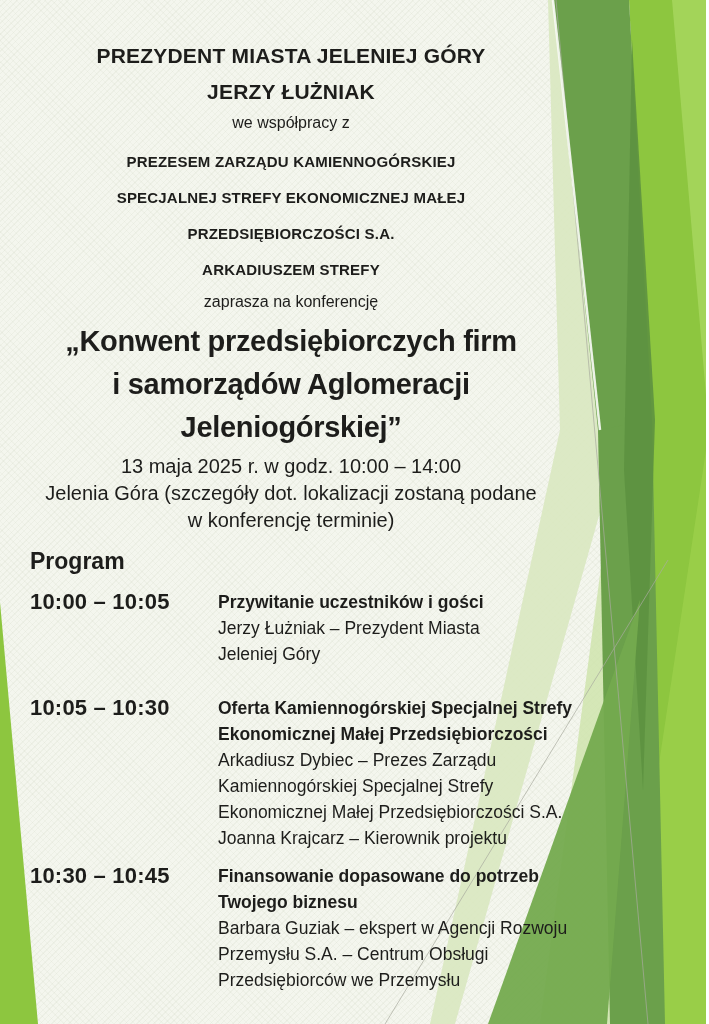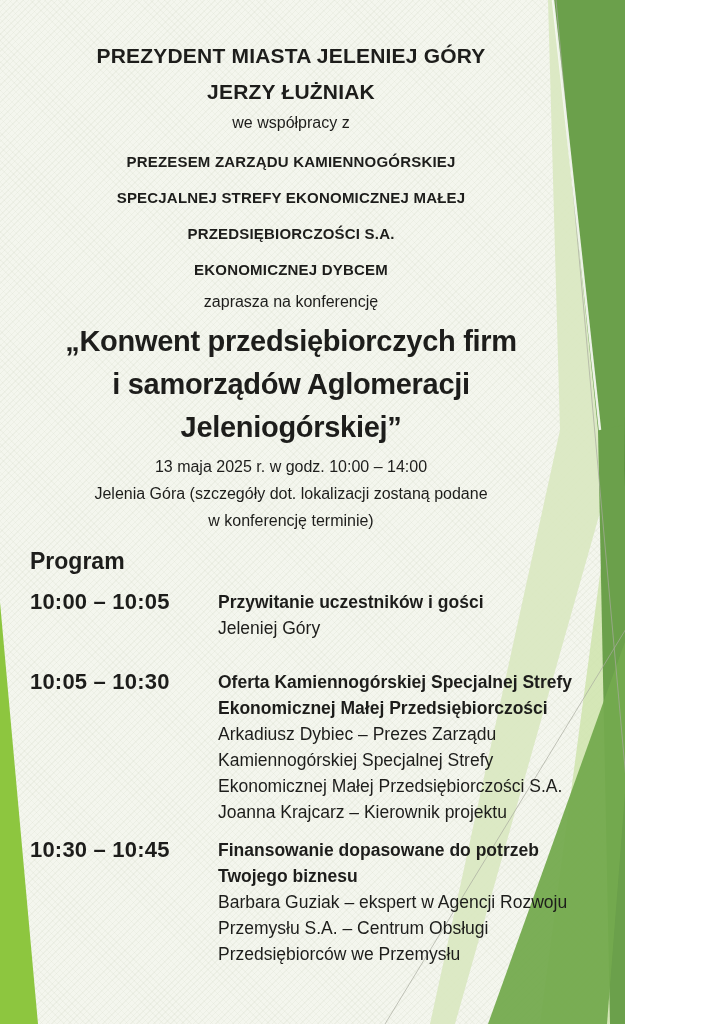--- a/index.html
+++ b/index.html
@@ -1,18 +1,18 @@
 <!DOCTYPE html>
 <html><head>
 <meta charset="utf-8">
 <style>
   html,body{margin:0;padding:0;}
   .page{
     position:relative;
-    width:625px;height:1024px;
+    width:706px;height:1024px;
     background:#f4f6ee;
     overflow:hidden;
     font-family:"Liberation Sans", sans-serif;
     color:#1d1d1b;
   }
   
   .page::before{
     content:"";
     position:absolute;inset:0;z-index:0;
     background:
@@ -25,21 +25,21 @@
     width:566px;margin-left:8px;text-align:center;padding-top:38px;
   }
   .h1-line{font-size:21px;font-weight:bold;line-height:36px;letter-spacing:.2px;white-space:nowrap;}
   .coop{font-size:16px;margin-top:4px;}
   .partner{margin-top:12px;}
   .partner-line{font-size:15px;font-weight:bold;line-height:36px;letter-spacing:.2px;white-space:nowrap;}
   .invite{font-size:16px;margin-top:5px;}
   .title{margin-top:9px;}
   .title-line{font-size:29px;font-weight:bold;line-height:43px;letter-spacing:-.3px;white-space:nowrap;}
   .details{margin-top:4px;}
-  .detail-line{font-size:16px;line-height:27px;white-space:nowrap;}
+  .detail-line{font-size:20px;line-height:27px;white-space:nowrap;}
   .program-heading{font-size:23px;font-weight:bold;margin:14px 0 0 30px;}
   .rows{margin:14px 0 0 30px;}
   .row{display:grid;grid-template-columns:188px 1fr;align-items:start;}
   .row + .row{margin-top:0;}
   .row-1{margin-bottom:28px;}
   .row-2{margin-bottom:12px;}
   .time{font-size:22px;font-weight:bold;letter-spacing:.2px;white-space:nowrap;}
   .ptitle-line{font-size:17.5px;font-weight:bold;line-height:26px;white-space:nowrap;}
   .pdetail-line{font-size:17.5px;line-height:26px;white-space:nowrap;}
 </style>
@@ -74,21 +74,21 @@
   <div class="content">
     <div class="center-col">
       <div class="h1-line">PREZYDENT MIASTA JELENIEJ GÓRY</div>
       <div class="h1-line">JERZY ŁUŻNIAK</div>
       <div class="coop">we współpracy z</div>
 
       <div class="partner">
         <div class="partner-line">PREZESEM ZARZĄDU KAMIENNOGÓRSKIEJ</div>
         <div class="partner-line">SPECJALNEJ STREFY EKONOMICZNEJ MAŁEJ</div>
         <div class="partner-line">PRZEDSIĘBIORCZOŚCI S.A.</div>
-        <div class="partner-line">EKONOMICZNEJ DYBCEM</div>
+        <div class="partner-line">ARKADIUSZEM STREFY</div>
       </div>
 
       <div class="invite">zaprasza na konferencję</div>
 
       <div class="title">
         <div class="title-line">„Konwent przedsiębiorczych firm</div>
         <div class="title-line">i samorządów Aglomeracji</div>
         <div class="title-line">Jeleniogórskiej”</div>
       </div>
 
@@ -100,20 +100,21 @@
     </div>
 
     <div class="program-heading">Program</div>
 
     <div class="rows">
 
       <div class="row row-1">
         <div class="time">10:00 – 10:05</div>
         <div>
           <div class="ptitle-line">Przywitanie uczestników i gości</div>
+          <div class="pdetail-line">Jerzy Łużniak – Prezydent Miasta</div>
           <div class="pdetail-line">Jeleniej Góry</div>
         </div>
       </div>
 
       <div class="row row-2">
         <div class="time">10:05 – 10:30</div>
         <div>
           <div class="ptitle-line">Oferta Kamiennogórskiej Specjalnej Strefy</div>
           <div class="ptitle-line">Ekonomicznej Małej Przedsiębiorczości</div>
           <div class="pdetail-line">Arkadiusz Dybiec – Prezes Zarządu</div>

